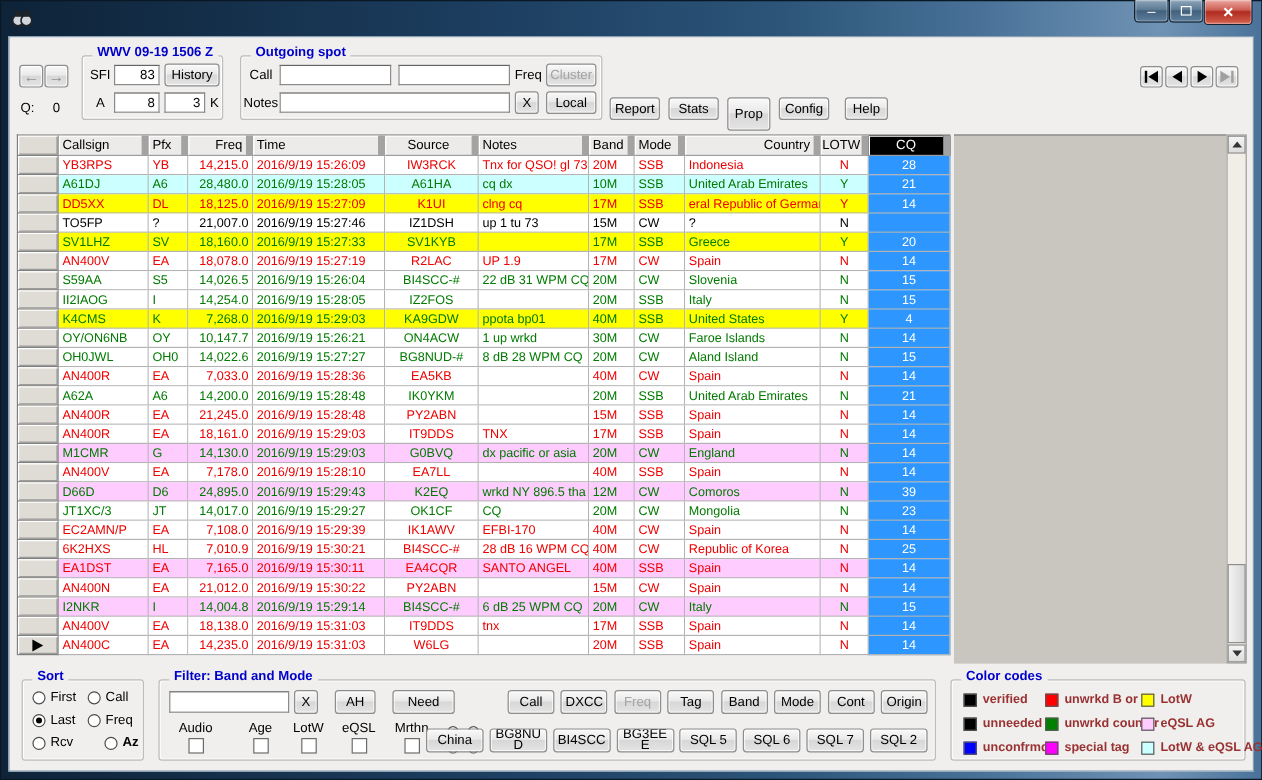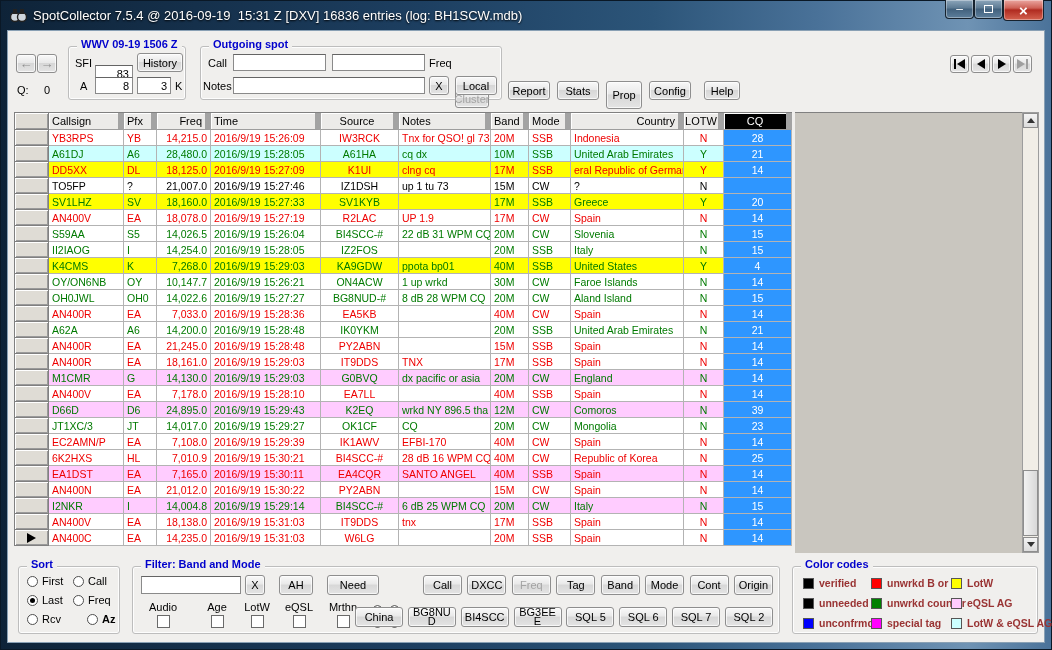--- a/index.html
+++ b/index.html
@@ -87,21 +87,20 @@
 
   <div class="titlebar">
     <span class="app-icon">
       <svg width="17" height="16" viewBox="0 0 17 16">
         <circle cx="5" cy="10" r="4.5" fill="#cfd6dd" stroke="#222" stroke-width="1.4"></circle>
         <circle cx="12" cy="10" r="4.5" fill="#cfd6dd" stroke="#222" stroke-width="1.4"></circle>
         <rect x="3" y="2" width="4" height="5" fill="#222"></rect>
         <rect x="10" y="2" width="4" height="5" fill="#222"></rect>
       </svg>
     </span>
-    <span class="title-text">SpotCollector 7.5.4 @ 2016-09-19  15:31 Z [DXV] 16836 entries (log: BH1SCW.mdb)</span>
     <div class="winbtns">
       <div class="winbtn">
           <span>–</span>
         </div>
       <div class="winbtn">
           <span class="maxglyph"></span>
         </div>
       <div class="winbtn close" style="font-size:15px;font-weight:bold;">
           <span>×</span>
         </div>
@@ -115,21 +114,21 @@
     </div>
   <div class="btn arrowbtn abs" style="left:37px;top:54px;">
       <span>→</span>
     </div>
   <span class="lbl" style="left:17px;top:84px;">Q:</span>
   <span class="lbl" style="left:44px;top:84px;">0</span>
 
   <div class="groupbox" style="left:68px;top:46px;width:118px;height:54px;">
     <span class="legend">WWV 09-19 1506 Z</span>
     <span class="lbl" style="left:6px;top:10px;">SFI</span>
-    <div class="tb num abs" style="left:26px;top:7px;width:38px;height:17px;margin-top:11px;">
+    <div class="tb num abs" style="left:26px;top:7px;width:38px;height:17px;">
         <span>83</span>
       </div>
     <div class="btn abs" style="left:68px;top:6px;width:46px;height:19px;">
         <span>History</span>
       </div>
     <span class="lbl" style="left:11px;top:33px;">A</span>
     <div class="tb num abs" style="left:26px;top:30px;width:38px;height:17px;">
         <span>8</span>
       </div>
     <div class="tb num abs" style="left:68px;top:30px;width:34px;height:17px;">
@@ -141,21 +140,21 @@
   <div class="groupbox" style="left:200px;top:46px;width:302px;height:54px;">
     <span class="legend">Outgoing spot</span>
     <span class="lbl" style="left:7px;top:10px;">Call</span>
     <div class="tb abs" style="left:32px;top:7px;width:93px;height:17px;">
         <span></span>
       </div>
     <div class="tb abs" style="left:131px;top:7px;width:93px;height:17px;">
         <span></span>
       </div>
     <span class="lbl" style="left:228px;top:10px;">Freq</span>
-    <div class="btn disabled abs" style="left:254px;top:6px;width:34px;height:19px;margin-top:36px;">
+    <div class="btn disabled abs" style="left:254px;top:6px;width:42px;height:19px;">
         <span>Cluster</span>
       </div>
     <span class="lbl" style="left:2px;top:33px;">Notes</span>
     <div class="tb abs" style="left:32px;top:30px;width:192px;height:17px;">
         <span></span>
       </div>
     <div class="btn abs" style="left:228px;top:29px;width:20px;height:19px;">
         <span>X</span>
       </div>
     <div class="btn abs" style="left:254px;top:29px;width:42px;height:19px;">

